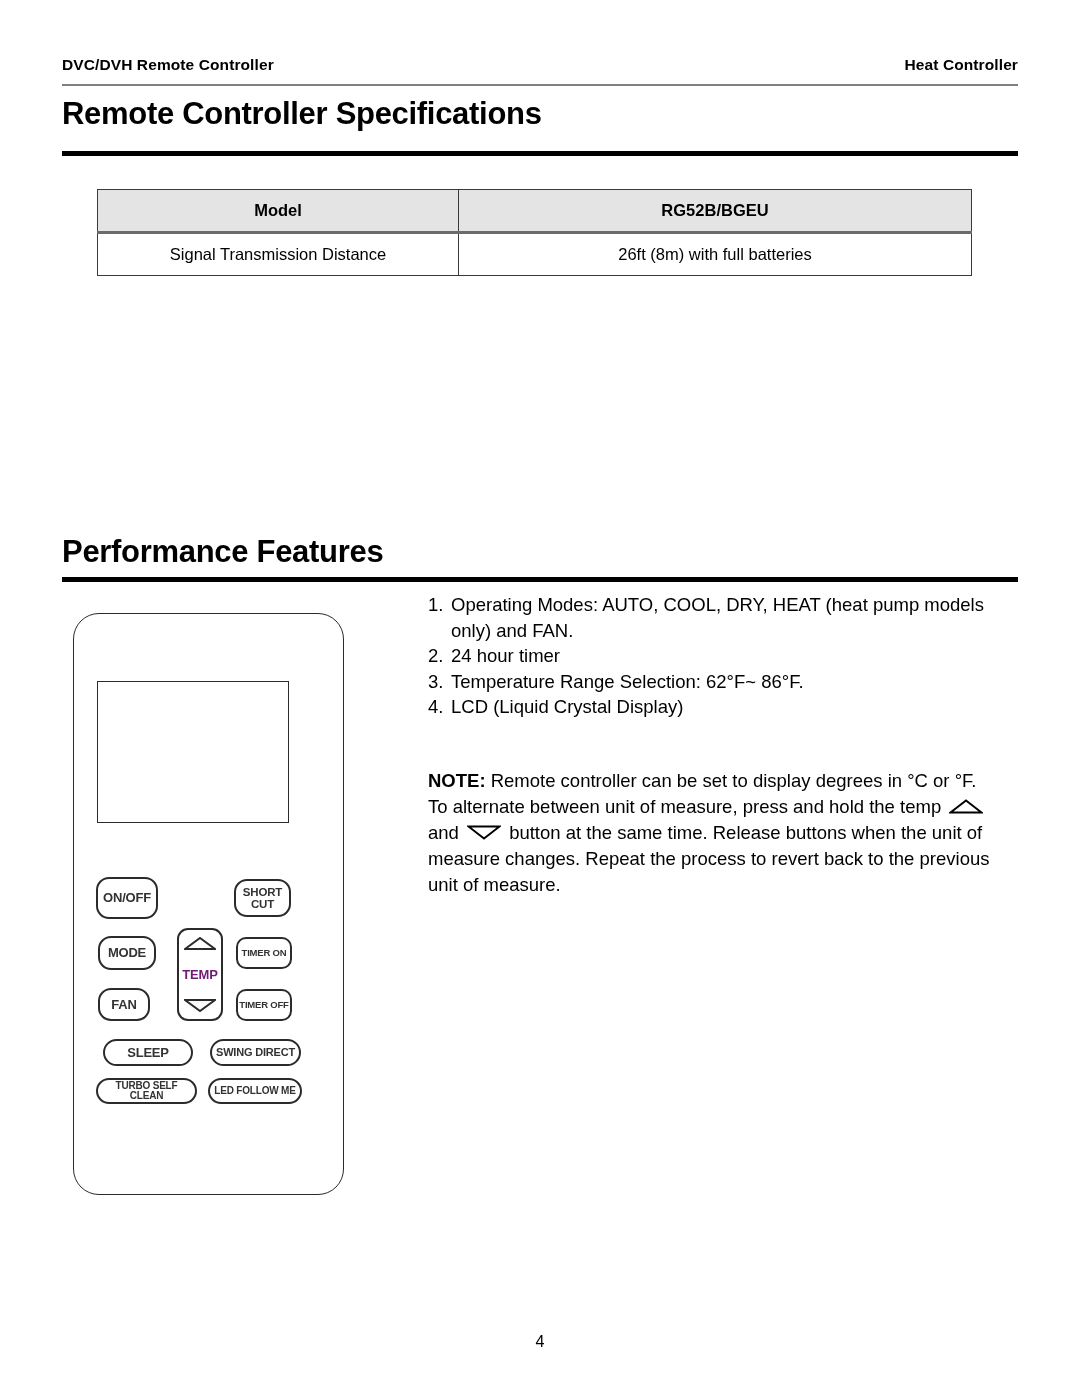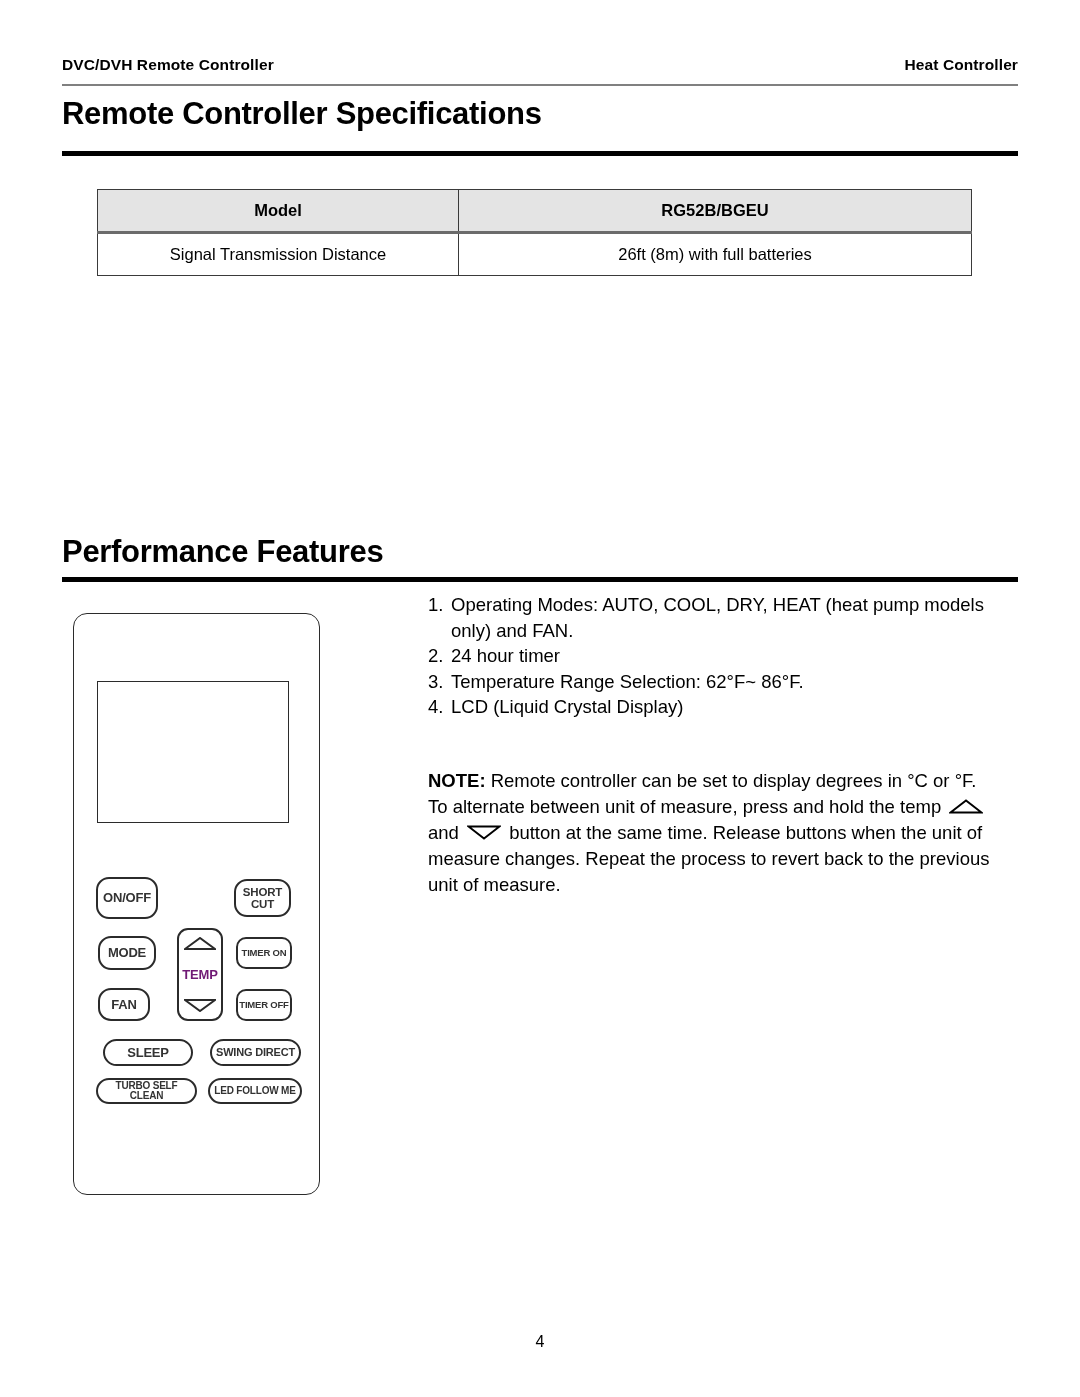--- a/index.html
+++ b/index.html
@@ -125,24 +125,24 @@
     vertical-align: -1px;
     margin: 0 3px;
   }
   .tri svg { display: block; }
 
   
   .remote {
     position: absolute;
     left: 73px;
     top: 613px;
-    width: 247px;
+    width: 271px;
     height: 582px;
     border: 1.8px solid #2b2b2b;
-    border-radius: 14px;
+    border-radius: 26px;
     background: #ffffff;
     box-sizing: border-box;
   }
   .lcd {
     position: absolute;
     left: 23px;
     top: 67px;
     width: 192px;
     height: 142px;
     border: 1.8px solid #2b2b2b;

